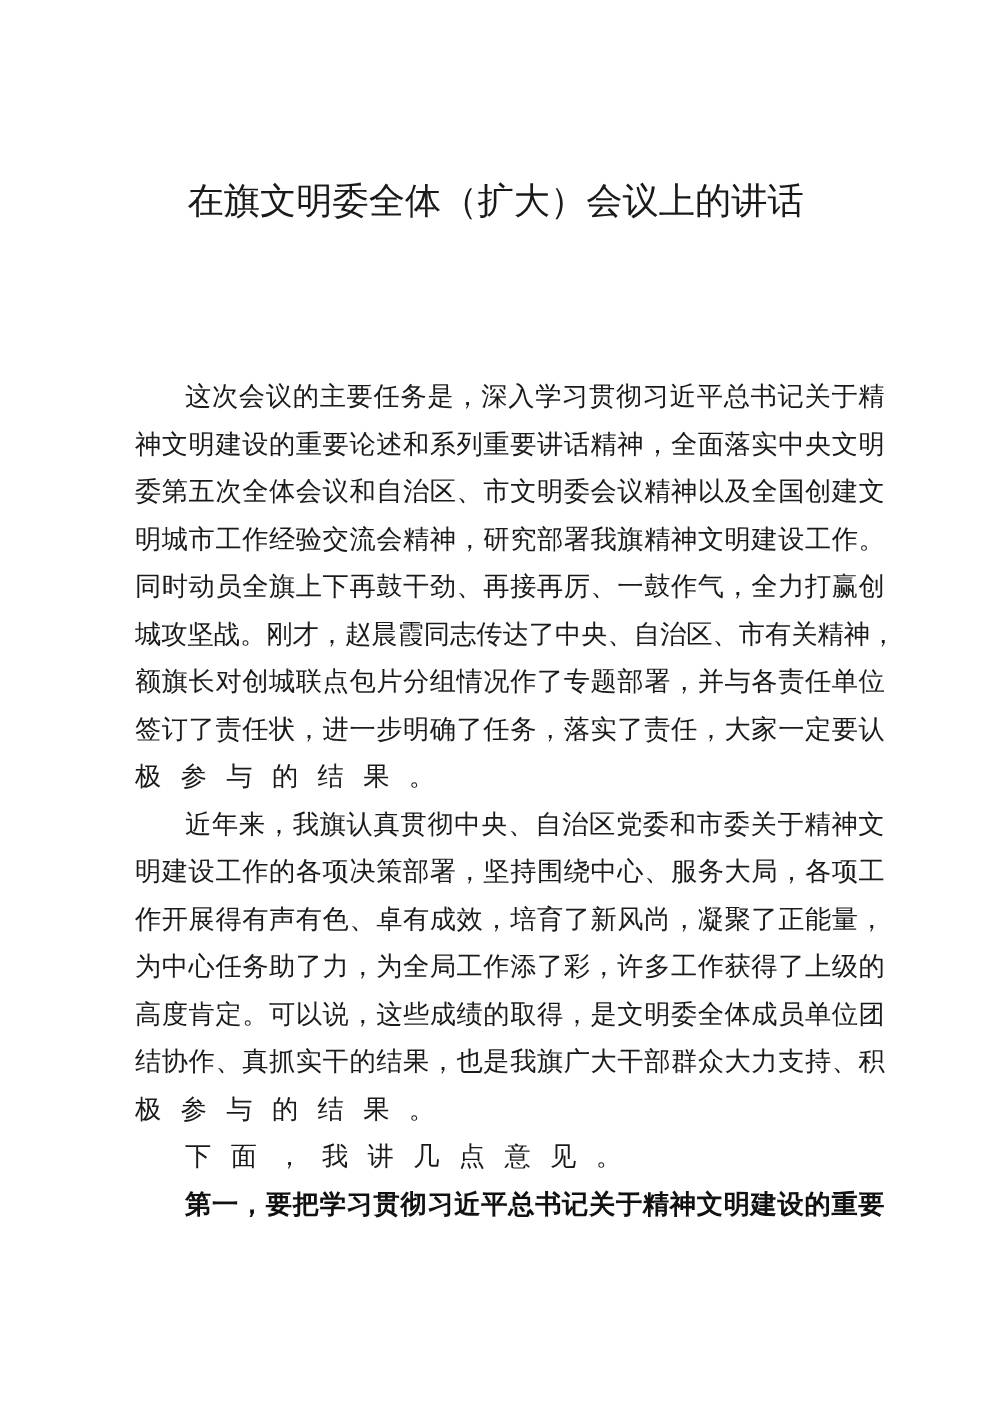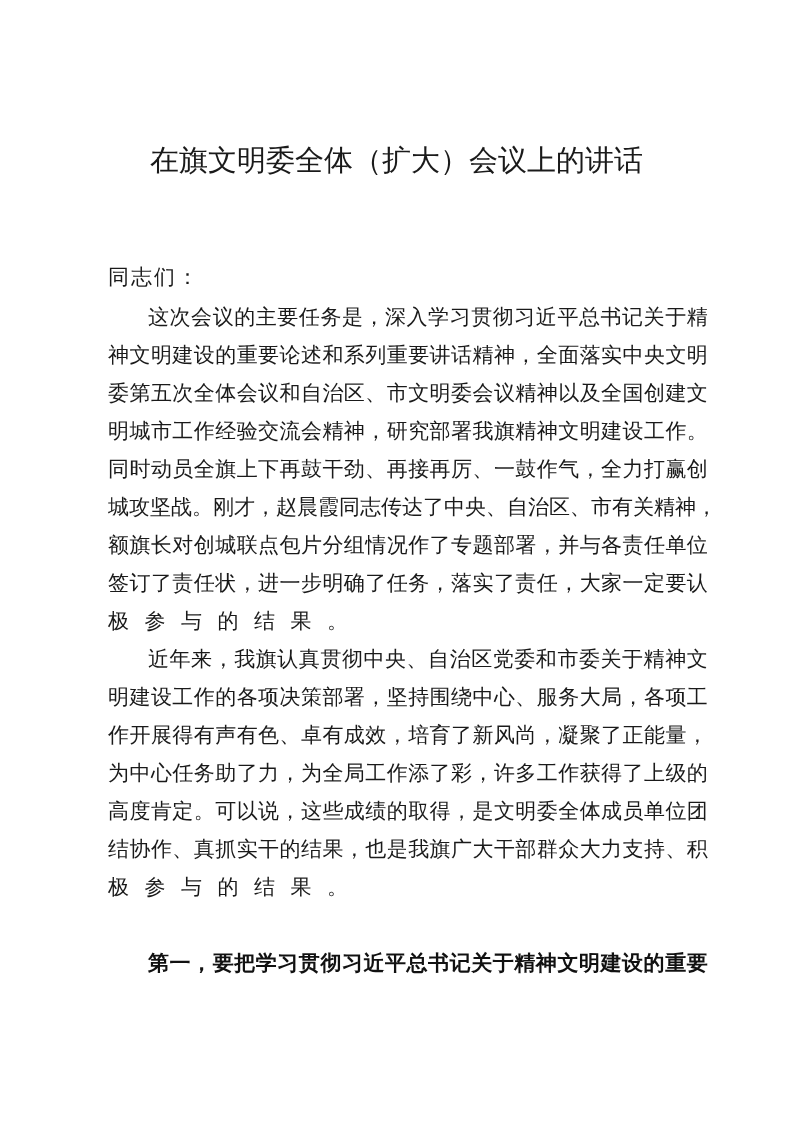--- a/index.html
+++ b/index.html
@@ -16,21 +16,20 @@
   .line.bold { font-family: "DejaVu Sans", "Liberation Sans", sans-serif; font-weight: bold; color: #111; }
   .indent { left: 148px; width: 560px; }
   .ch { display: inline-block; }
 </style>
 </head>
 <body>
 
 <div class="page">
   <div class="title">在旗文明委全体（扩大）会议上的讲话</div>
 
-  <div class="line ragged" style="top:258px; letter-spacing:2px;">同志们：</div>
 
   <div class="line indent" style="top:298px;">
       <span class="ch">这</span>
       <span class="ch">次</span>
       <span class="ch">会</span>
       <span class="ch">议</span>
       <span class="ch">的</span>
       <span class="ch">主</span>
       <span class="ch">要</span>
       <span class="ch">任</span>
@@ -439,20 +438,21 @@
       <span class="ch">众</span>
       <span class="ch">大</span>
       <span class="ch">力</span>
       <span class="ch">支</span>
       <span class="ch">持</span>
       <span class="ch">、</span>
       <span class="ch">积</span>
     </div>
   <div class="line ragged" style="top:868px;text-align:center;">极参与的结果。</div>
 
+  <div class="line ragged indent" style="top:906px;">下面，我讲几点意见。</div>
 
   <div class="line indent bold" style="top:944px;">
       <span class="ch">第</span>
       <span class="ch">一</span>
       <span class="ch">，</span>
       <span class="ch">要</span>
       <span class="ch">把</span>
       <span class="ch">学</span>
       <span class="ch">习</span>
       <span class="ch">贯</span>

